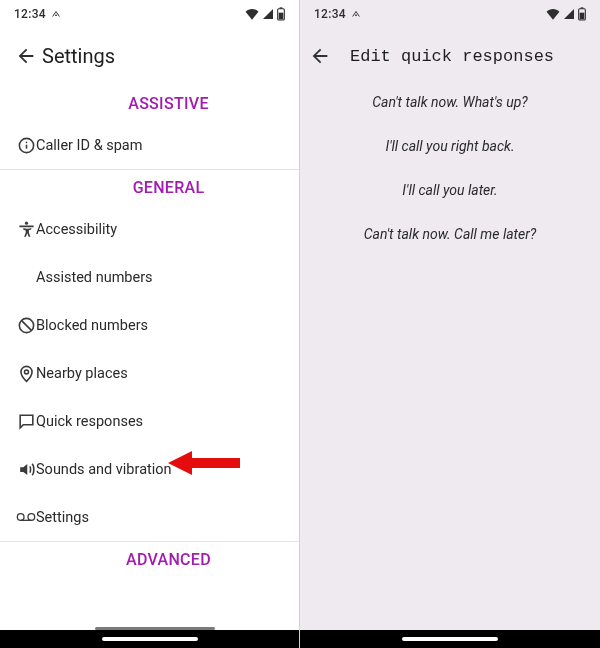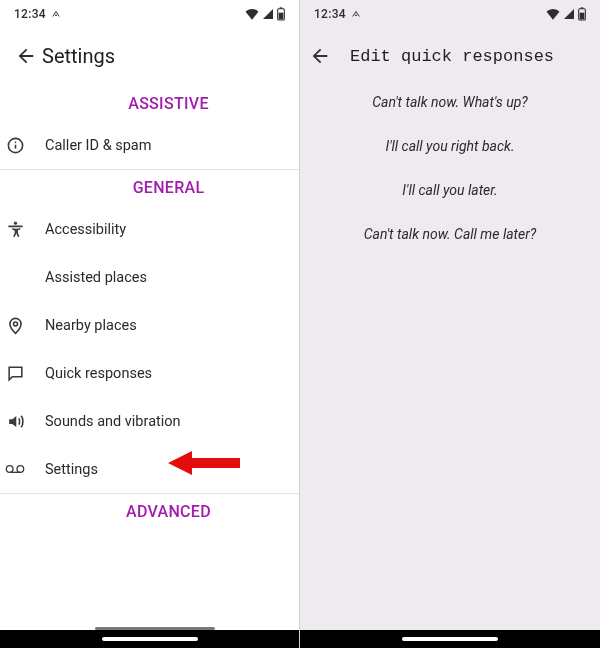--- a/index.html
+++ b/index.html
@@ -16,21 +16,21 @@
   .clock { font-weight: 500; letter-spacing: .3px; }
   .ico { display: inline-flex; }
 
   .app-bar { display: flex; align-items: center; padding: 14px 12px 16px 12px; gap: 2px; }
   .app-bar .back { width: 28px; height: 28px; display: flex; align-items: center; justify-content: center; color: #303030; }
   .app-bar .title { font-size: 20px; color: #1e1e1e; font-weight: 400; }
   .app-bar-r { padding: 14px 12px 10px 6px; }
   .app-bar-r .title-r { font-size: 17px; color: #1e1e1e; font-weight: 400; margin-left: 14px; font-family: Liberation Mono, monospace; }
 
   .section-label { font-size: 16px; color: #a21caf; letter-spacing: .3px; padding: 8px 0 8px 38px; font-weight: 500; }
-  .item { display: flex; align-items: center; height: 48px; padding-left: 5px; gap: 20px; color: #2a2a2a; font-size: 14.5px; cursor: pointer; }
+  .item { display: flex; align-items: center; height: 48px; padding-left: 16px; color: #2a2a2a; font-size: 14.5px; cursor: pointer; }
   .item .icon-slot { width: 20px; height: 20px; display: inline-flex; align-items: center; justify-content: center; color: #3b3b3b; }
   .divider { height: 1px; background: #e4e4e4; width: 100%; }
 
   .resp-item { padding: 14px 18px; font-size: 14px; color: #2a2a2a; cursor: pointer; font-style: italic; }
 
   .arrow-annot { position: absolute; left: 168px; top: 448px; }
   .arrow-annot svg { display: block; }
 
   .nav-bar { position: absolute; bottom: 0; left: 0; right: 0; height: 18px; background: #000; display: flex; align-items: center; justify-content: center; }
   .nav-pill { width: 96px; height: 4px; background: #fff; border-radius: 2px; }
@@ -106,21 +106,30 @@
       <span class="icon-slot">
           <svg width="19" height="19" viewBox="0 0 24 24" fill="#3b3b3b">
             <circle cx="12" cy="4" r="2"></circle>
             <path d="M21 9H3V7h18zM12 11c-1 0-3-.5-4-.8v2l3 1v3l-2 5h2.2l1.8-4.5L14.8 21H17l-2-5v-3l3-1V10.2c-1 .3-3 .8-4 .8z"></path>
           </svg>
         </span>
       <span>Accessibility</span>
     </div>
     <div class="item">
       <span class="icon-slot"></span>
-      <span>Assisted places</span>
+      <span>Assisted numbers</span>
+    </div>
+    <div class="item">
+      <span class="icon-slot">
+          <svg width="19" height="19" viewBox="0 0 24 24" fill="none" stroke="#3b3b3b" stroke-width="2">
+            <circle cx="12" cy="12" r="9"></circle>
+            <line x1="5.5" y1="5.5" x2="18.5" y2="18.5"></line>
+          </svg>
+        </span>
+      <span>Blocked numbers</span>
     </div>
     <div class="item">
       <span class="icon-slot">
           <svg width="19" height="19" viewBox="0 0 24 24" fill="none" stroke="#3b3b3b" stroke-width="2">
             <path d="M12 22s7-7 7-12a7 7 0 10-14 0c0 5 7 12 7 12z"></path>
             <circle cx="12" cy="10" r="2.5"></circle>
           </svg>
         </span>
       <span>Nearby places</span>
     </div>

